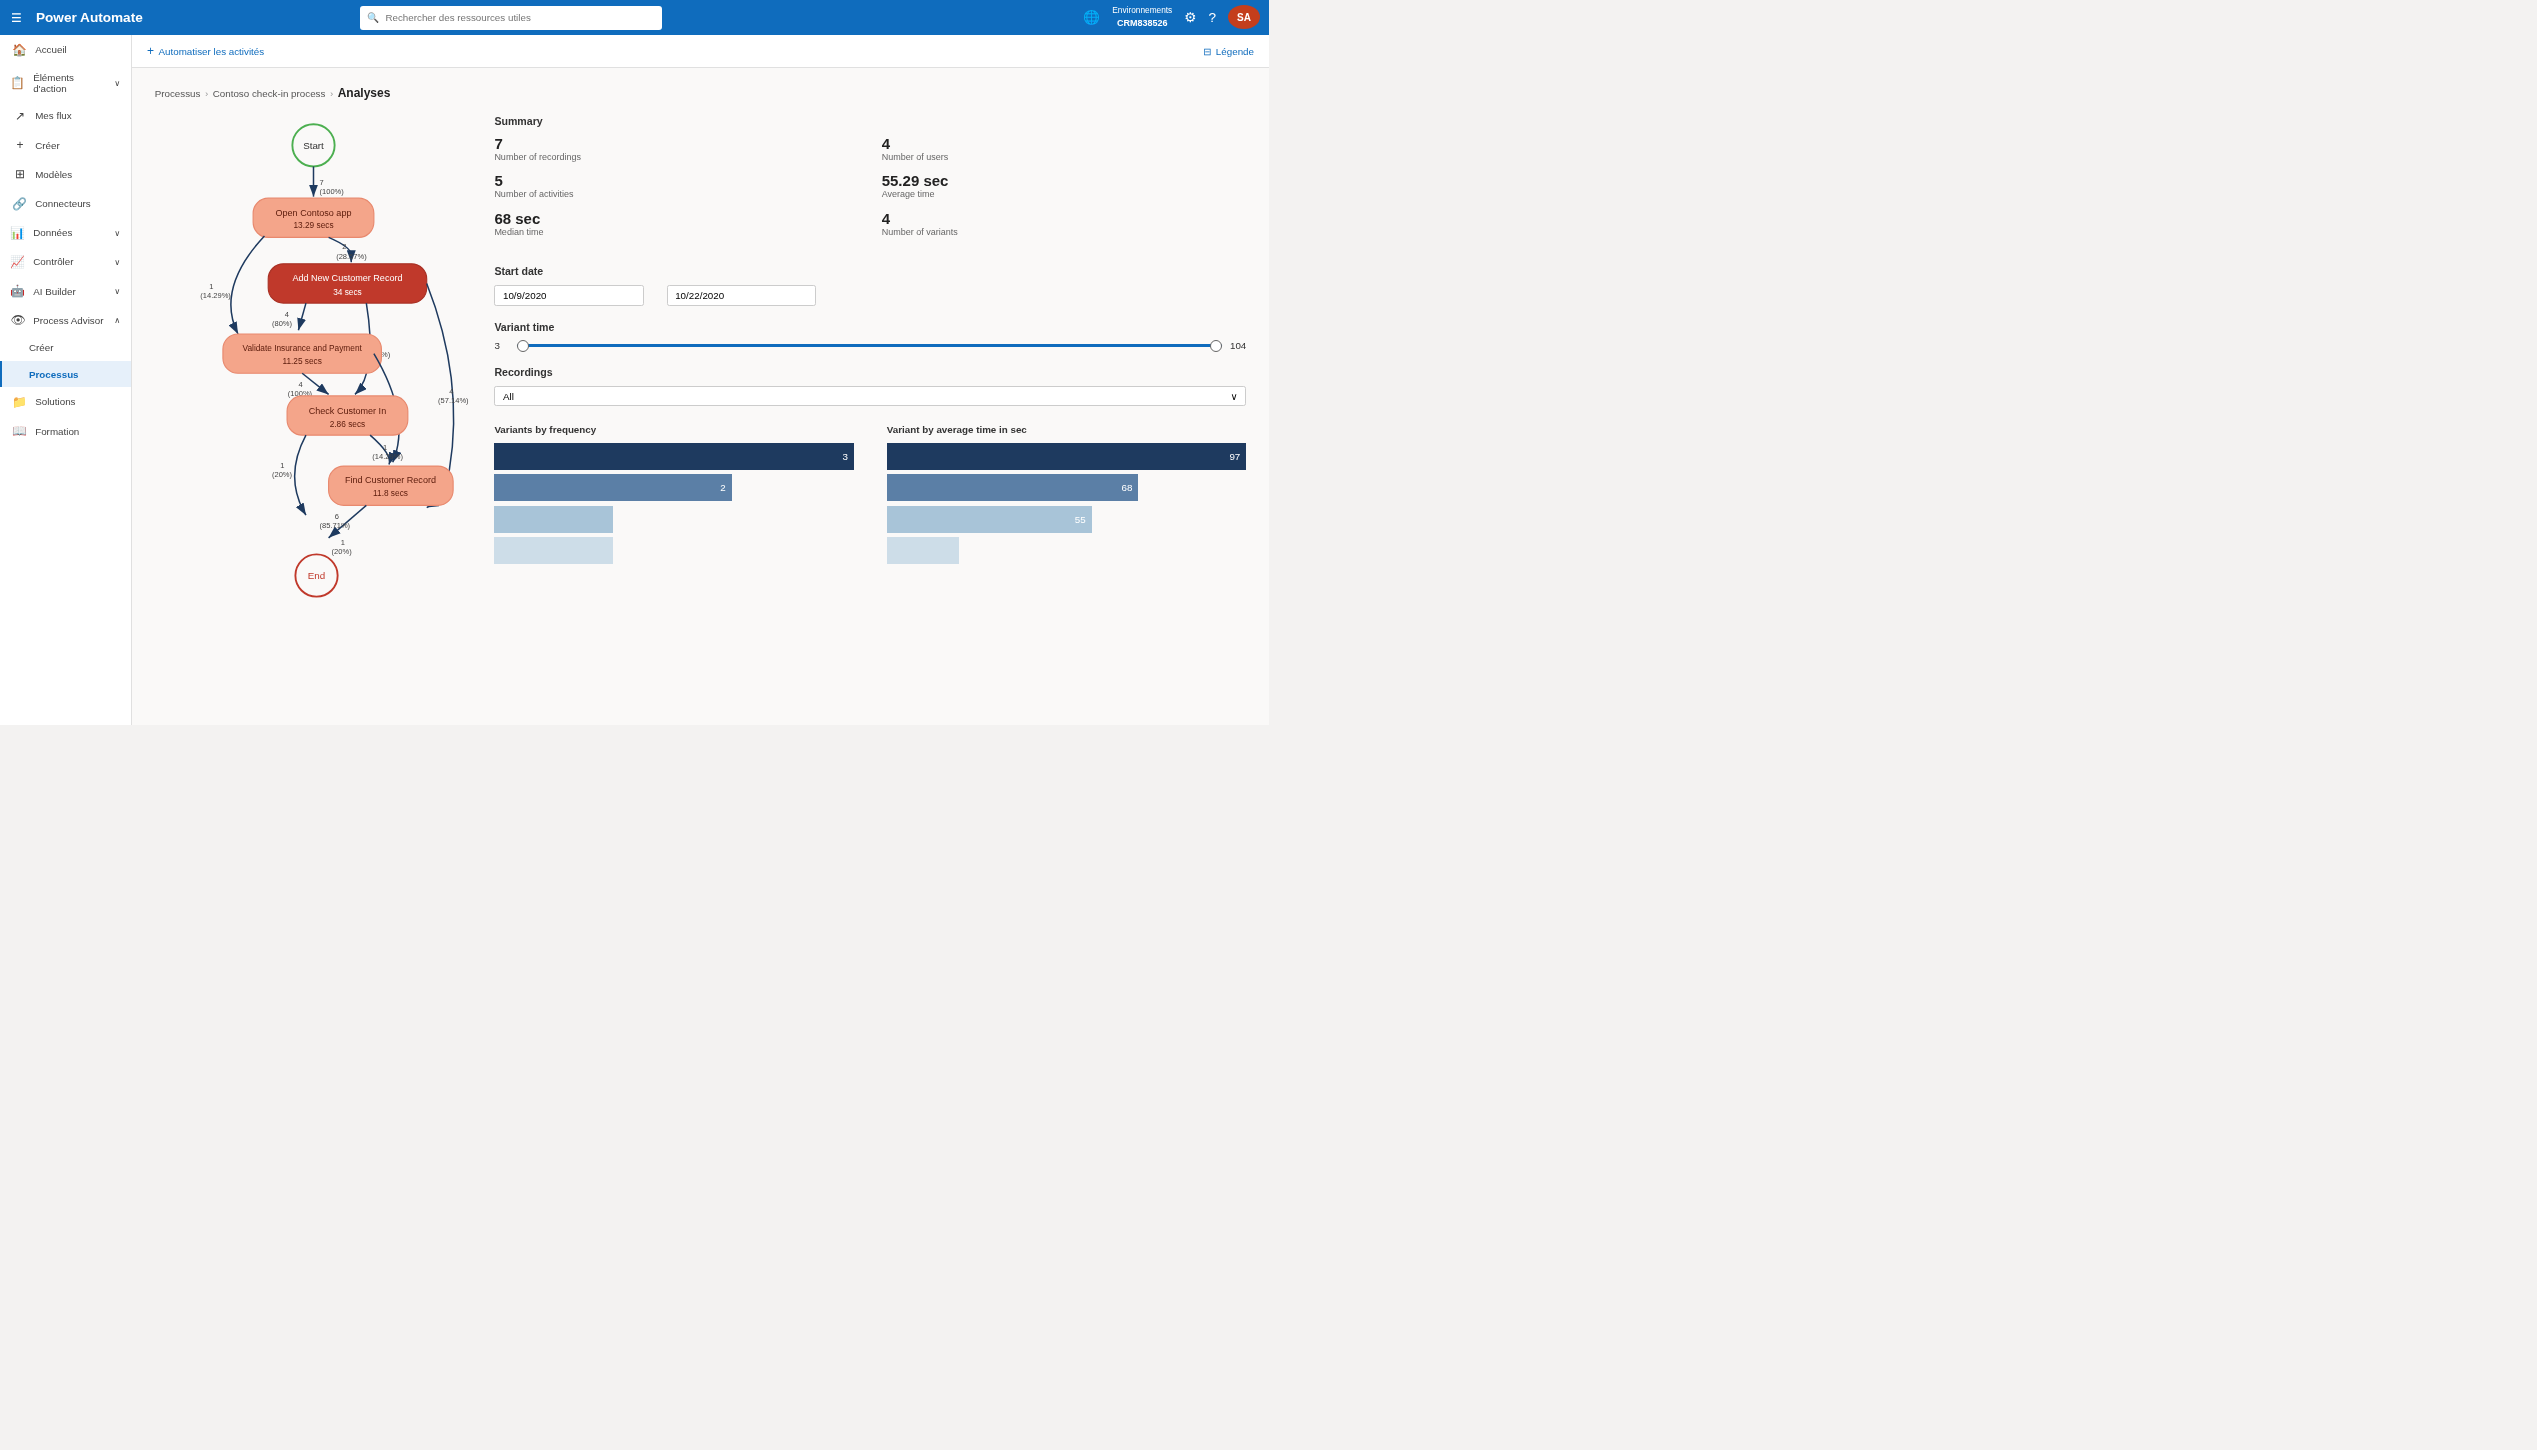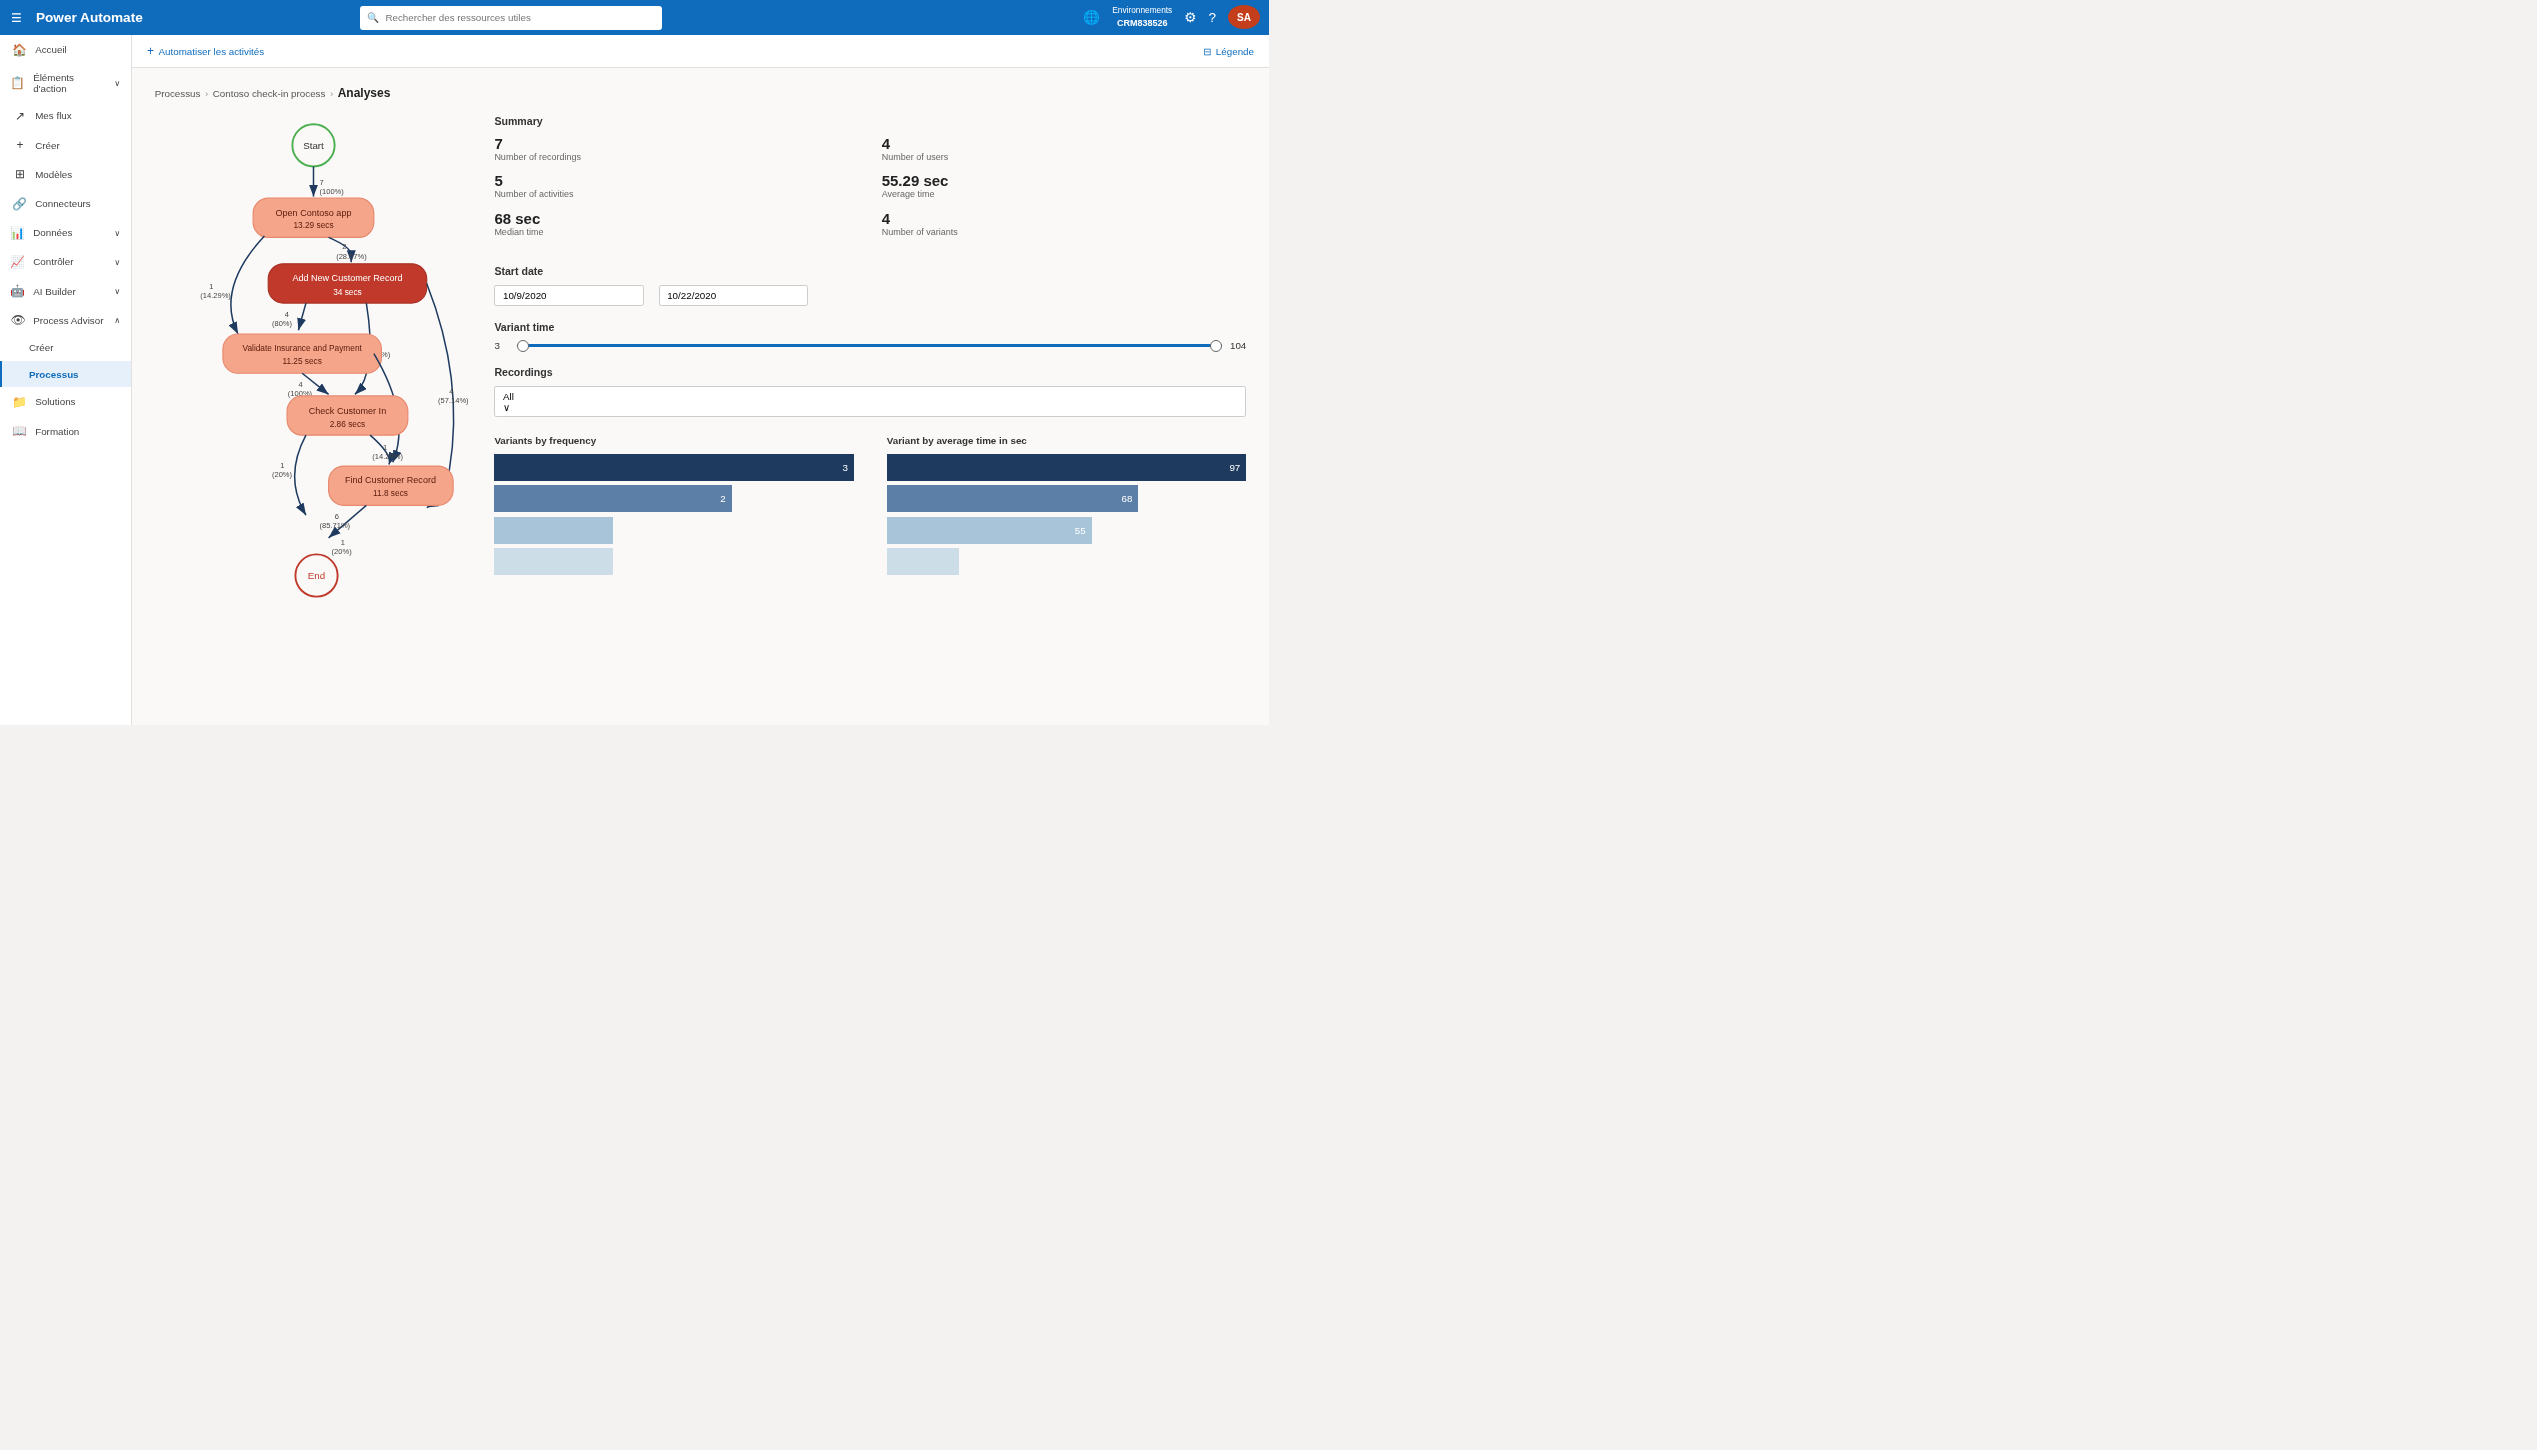--- a/index.html
+++ b/index.html
@@ -78,21 +78,21 @@
 
     
     .right-panel { flex: 1; }
     .summary-section-title { font-size: 10.6px; font-weight: 600; margin-bottom: 7.6px; color: #333; }
     .summary-item { margin-bottom: 10.6px; }
     .summary-value { font-size: 15px; font-weight: 600; color: #222; }
     .summary-label { font-size: 9px; color: #666; }
 
     .date-range-section { margin-bottom: 15px; }
     .date-range-title { font-size: 10.6px; font-weight: 600; margin-bottom: 7.6px; color: #333; }
-    .date-inputs { display: flex; gap: 15px; }
+    .date-inputs { display: flex; gap: 23px; }
     .date-input {
       border: 0.8px solid #ccc; border-radius: 2.3px; padding: 3.8px 7.6px;
       font-size: 9.8px; background: white; min-width: 68px;
     }
 
     .variant-time-section { margin-bottom: 15px; }
     .variant-time-title { font-size: 10.6px; font-weight: 600; margin-bottom: 7.6px; color: #333; }
     .slider-row { display: flex; align-items: center; gap: 7.6px; }
     .slider-val { font-size: 9.8px; color: #333; min-width: 15px; }
     .slider-track {
@@ -102,21 +102,21 @@
     .slider-thumb {
       width: 12px; height: 12px; border-radius: 50%; background: white;
       border: 1.5px solid #666; position: absolute; top: -4.5px; cursor: pointer;
     }
 
     .recordings-section { margin-bottom: 18px; }
     .recordings-title { font-size: 10.6px; font-weight: 600; margin-bottom: 7.6px; color: #333; }
     .recordings-select {
       border: 0.8px solid #ccc; border-radius: 2.3px; padding: 3.8px 7.6px;
       font-size: 9.8px; background: white; min-width: 151px;
-      display: flex; align-items: flex-start; justify-content: space-between; cursor: pointer; flex-direction: column;
+      display: flex; align-items: flex-start; justify-content: space-between; cursor: pointer;
     }
 
     
     .charts-row { display: flex; gap: 33px; margin-top: 7.6px; }
     .chart-block { flex: 1; }
     .chart-title { font-size: 9.8px; font-weight: 600; color: #333; margin-bottom: 7.6px; }
     .bar-chart { display: flex; flex-direction: column; gap: 4.5px; }
     .bar-row { display: flex; align-items: center; gap: 0; height: 27px; position: relative; }
     .bar { height: 27px; display: flex; align-items: center; justify-content: flex-end; padding-right: 6px; color: white; font-size: 9.8px; font-weight: 500; border-radius: 0; }
   </style>

